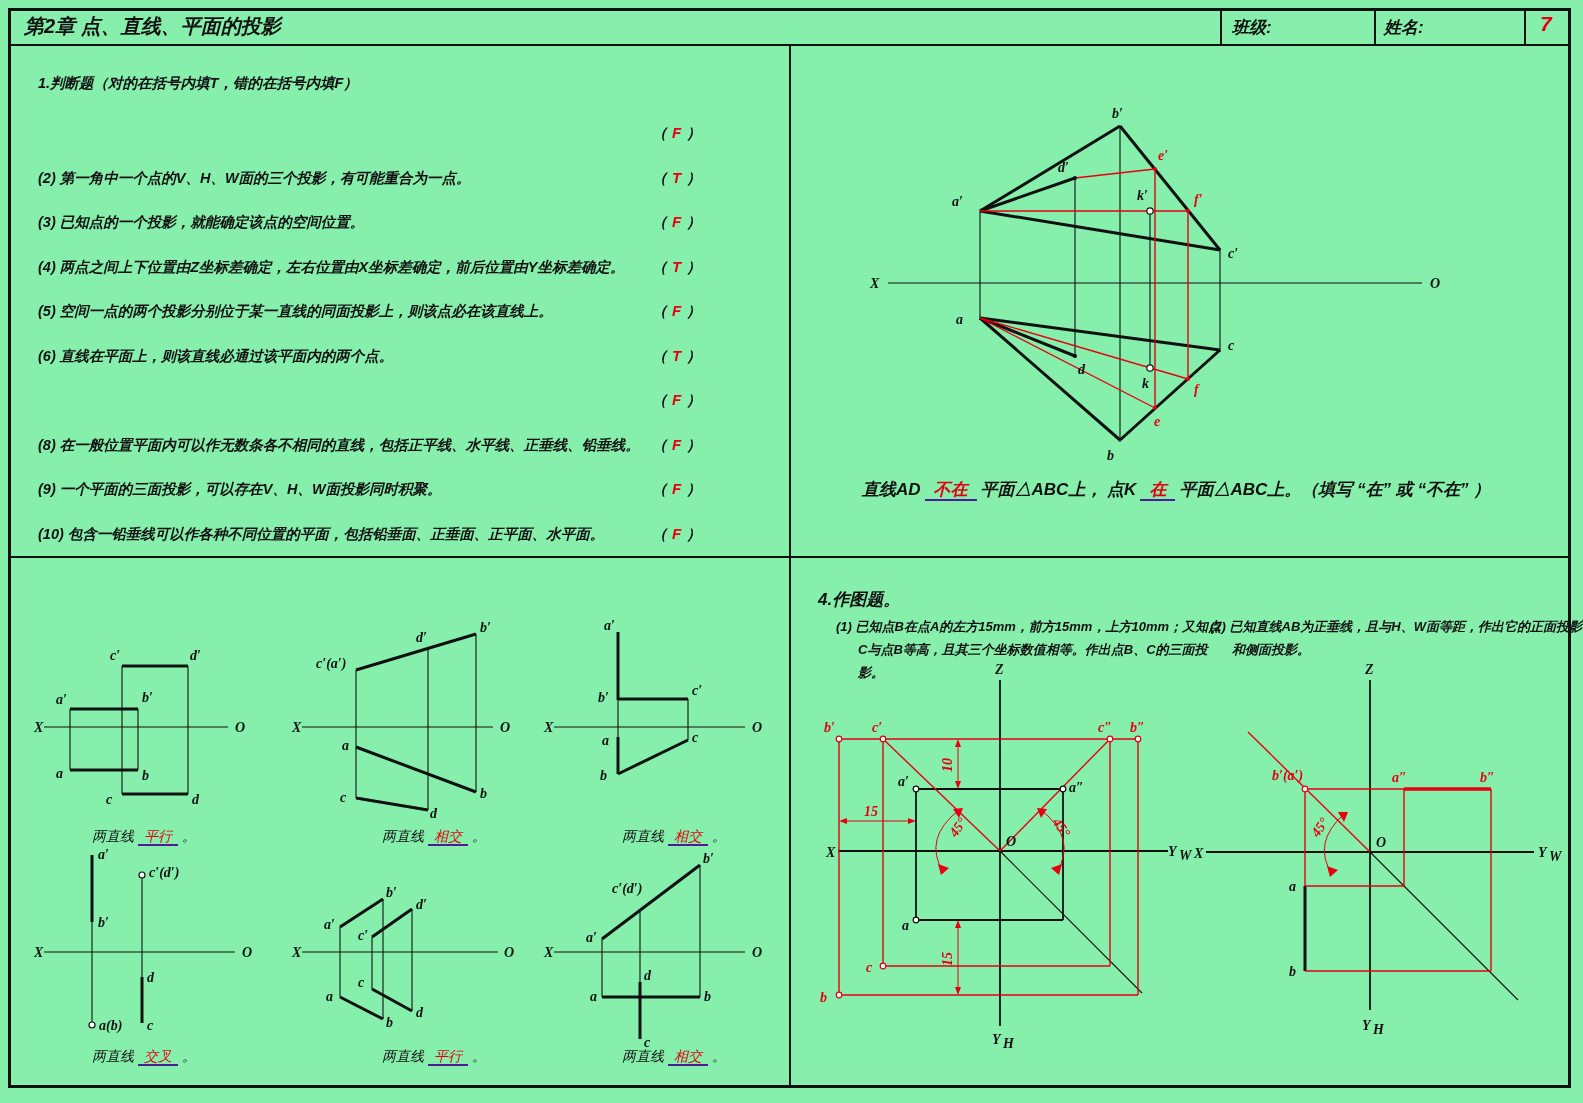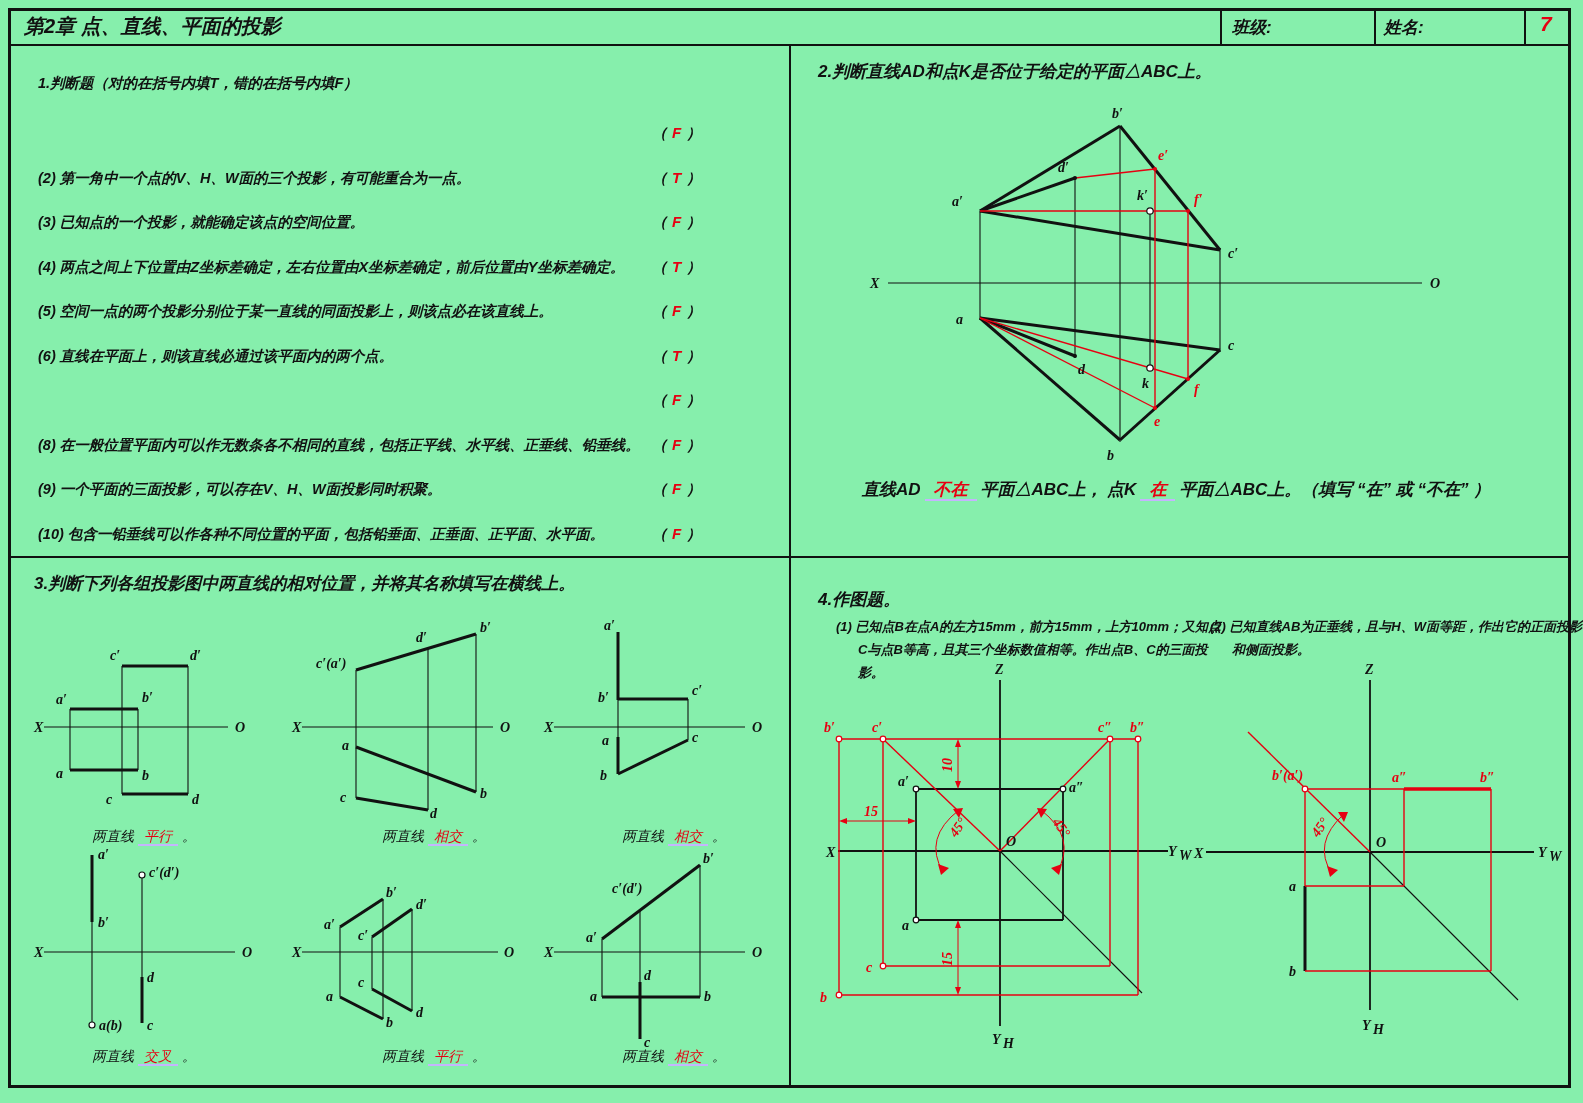--- a/index.html
+++ b/index.html
@@ -13,21 +13,21 @@
   .h-cell{font-size:17px;}
   .pageno{font-size:21px;color:#e60012;font-style:italic;font-weight:bold;}
   .qtitle{font-size:17px;}
   .q1-wrap{position:absolute;left:38px;top:68px;width:724px;height:485px;}
   .q1-title{position:absolute;left:0;top:6px;font-size:14.5px;}
   .q1-row{position:absolute;left:0;width:724px;height:22px;white-space:nowrap;}
   .q1-text{font-size:14.5px;font-style:italic;font-weight:bold;}
   .q1-ans{position:absolute;left:614px;top:0;font-size:15px;font-style:italic;font-weight:bold;}
   .anskey{color:#e60012;padding:0 5px;}
   .q2-ansline{font-size:17px;white-space:nowrap;}
-  .blank{color:#e60012;border-bottom:2px solid #c4b5fd;padding:0 9px;margin:0 4px;}
+  .blank{color:#e60012;border-bottom:2px solid #4c1d95;padding:0 9px;margin:0 4px;}
   .q3-ans{position:absolute;font-size:14px;font-style:italic;font-weight:normal;white-space:nowrap;text-align:right;}
   .q3-ans .blank{font-size:14px;padding:0 6px;}
   .q4sub{font-size:13px;font-style:italic;font-weight:bold;line-height:1.75;
          text-indent:-22px;padding-left:22px;}
   
   .k{stroke:#111;stroke-width:1.1;fill:none;}
   .K{stroke:#111;stroke-width:3;fill:none;}
   .m{stroke:#111;stroke-width:1.8;fill:none;}
   .r{stroke:#e60012;stroke-width:1.4;fill:none;}
   .R{stroke:#e60012;stroke-width:3.4;fill:none;}
@@ -66,21 +66,20 @@
         <div class="q1-row" style="top: 189.5px;"><span class="q1-text">(4) 两点之间上下位置由Z坐标差确定，左右位置由X坐标差确定，前后位置由Y坐标差确定。</span><span class="q1-ans">（<span class="anskey">T</span>）</span></div>
         <div class="q1-row" style="top: 234px;"><span class="q1-text">(5) 空间一点的两个投影分别位于某一直线的同面投影上，则该点必在该直线上。</span><span class="q1-ans">（<span class="anskey">F</span>）</span></div>
         <div class="q1-row" style="top: 279px;"><span class="q1-text">(6) 直线在平面上，则该直线必通过该平面内的两个点。</span><span class="q1-ans">（<span class="anskey">T</span>）</span></div>
         <div class="q1-row" style="top: 323px;"><span class="q1-ans">（<span class="anskey">F</span>）</span></div>
         <div class="q1-row" style="top: 367.5px;"><span class="q1-text">(8) 在一般位置平面内可以作无数条各不相同的直线，包括正平线、水平线、正垂线、铅垂线。</span><span class="q1-ans">（<span class="anskey">F</span>）</span></div>
         <div class="q1-row" style="top: 412px;"><span class="q1-text">(9) 一个平面的三面投影，可以存在V、H、W面投影同时积聚。</span><span class="q1-ans">（<span class="anskey">F</span>）</span></div>
         <div class="q1-row" style="top: 456.5px;"><span class="q1-text">(10) 包含一铅垂线可以作各种不同位置的平面，包括铅垂面、正垂面、正平面、水平面。</span><span class="q1-ans">（<span class="anskey">F</span>）</span></div>
       </div>
   </div>
 
-  <div class="abs cjk qtitle" style="left:818px;top:60px;">2.判断直线AD和点K是否位于给定的平面△ABC上。</div>
 
   <svg class="abs" style="left:850px;top:88px;" width="620" height="400" viewBox="0 0 620 400">
 
     <line class="k" x1="38" y1="195" x2="572" y2="195"></line>
     <line class="k" x1="130" y1="123" x2="130" y2="232"></line>
     <line class="k" x1="225" y1="90" x2="225" y2="270"></line>
     <line class="k" x1="270" y1="38" x2="270" y2="354"></line>
     <line class="k" x1="300" y1="121" x2="300" y2="282"></line>
     <line class="k" x1="370" y1="160" x2="370" y2="264"></line>
 
@@ -123,21 +122,20 @@
       <text x="378" y="262" class="figlabel" fill="#111111">c</text>
       <text x="344" y="306" class="figlabel" fill="#e60012">f</text>
       <text x="304" y="338" class="figlabel" fill="#e60012">e</text>
       <text x="257" y="372" class="figlabel" fill="#111111">b</text>
     </svg>
 
   <div class="abs cjk q2-ansline" style="left:862px;top:478px;">
     <span>直线AD</span><span class="blank cjk">不在</span><span>平面△ABC上， 点K</span><span class="blank cjk">在</span><span>平面△ABC上。（填写 “在” 或 “不在” ）</span>
   </div>
 
-  <div class="abs cjk qtitle" style="left:34px;top:572px;">3.判断下列各组投影图中两直线的相对位置，并将其名称填写在横线上。</div>
 
   <svg class="abs" style="left:30px;top:602px;" width="236" height="250" viewBox="0 0 236 250">
     <line class="k" x1="14" y1="125" x2="198" y2="125"></line>
     <line class="k" x1="40" y1="107" x2="40" y2="168"></line>
       <line class="k" x1="108" y1="107" x2="108" y2="168"></line>
     <line class="k" x1="92" y1="64" x2="92" y2="192"></line>
       <line class="k" x1="158" y1="64" x2="158" y2="192"></line>
     <line class="K" x1="40" y1="107" x2="108" y2="107"></line>
       <line class="K" x1="40" y1="168" x2="108" y2="168"></line>
     <line class="K" x1="92" y1="64" x2="158" y2="64"></line>

